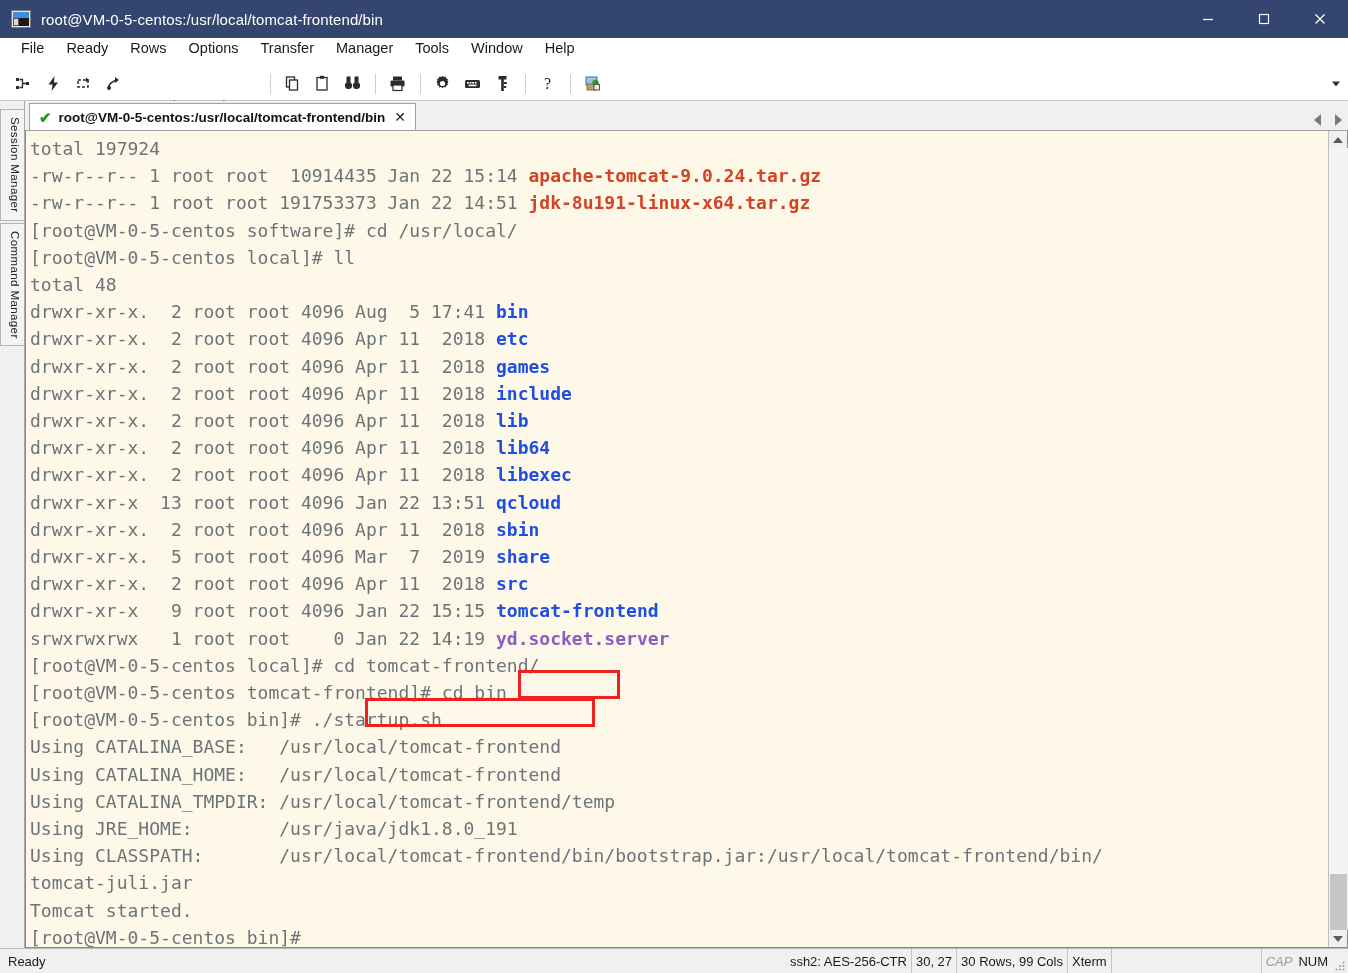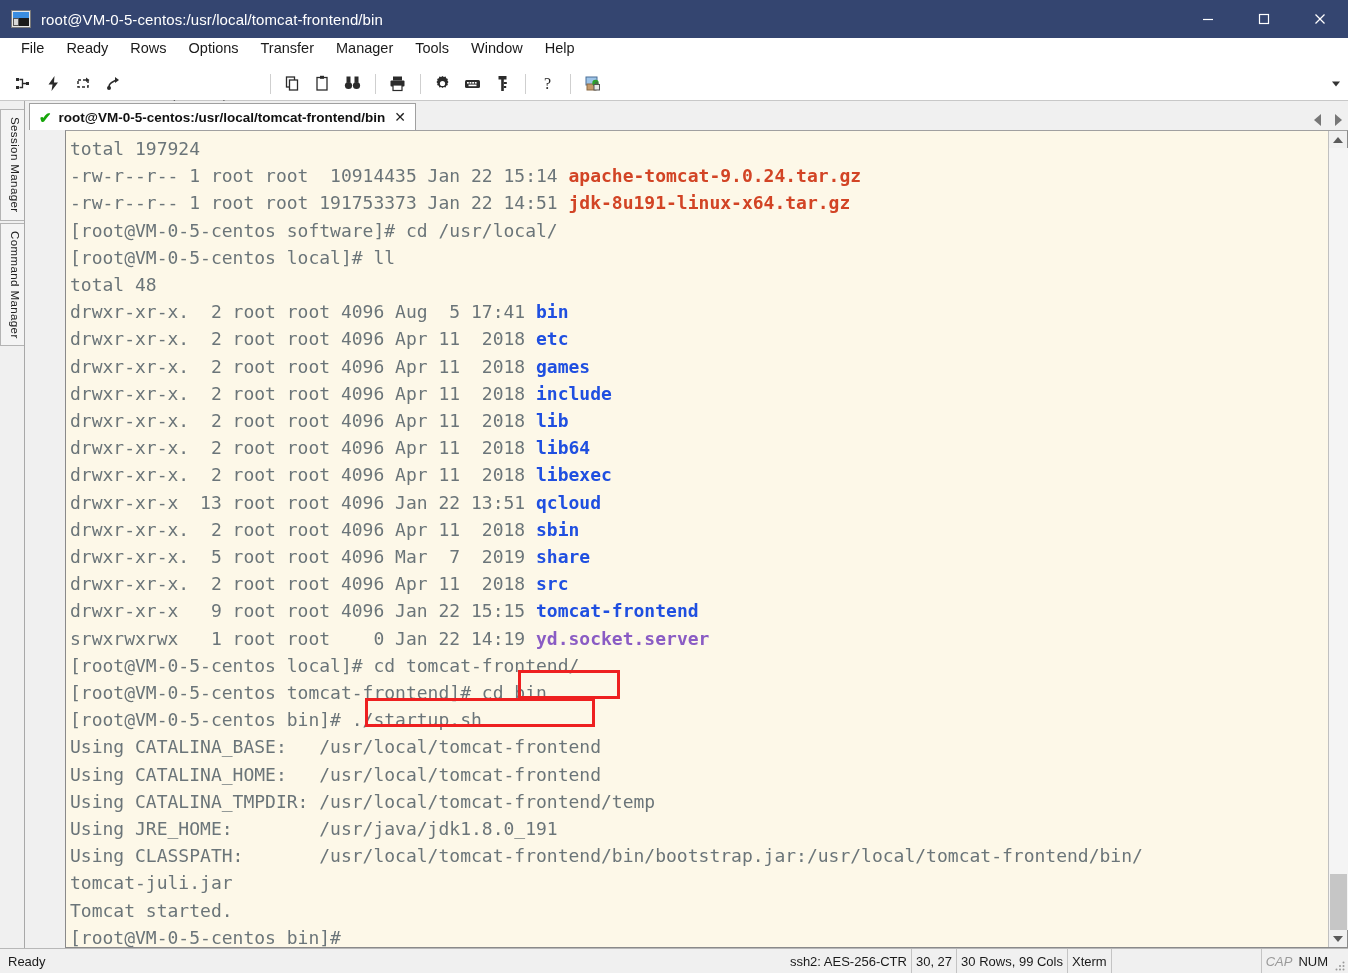--- a/index.html
+++ b/index.html
@@ -206,21 +206,20 @@
 
   
   .term-wrap {
     flex: 1 1 auto;
     display: flex;
     min-height: 0;
     border: 1px solid #8a8a8a;
     border-top: 1px solid #a0a0a0;
     background: #fdf8e8;
     margin-right: 0;
-    margin-left: 40px;
   }
   .terminal {
     flex: 1 1 auto;
     background: #fdf8e8;
     padding: 4px 0 0 4px;
     overflow: hidden;
     font-family: "DejaVu Sans Mono", "Liberation Mono", monospace;
     font-size: 18px;
     line-height: 27.2px;
     color: #6b7579;

